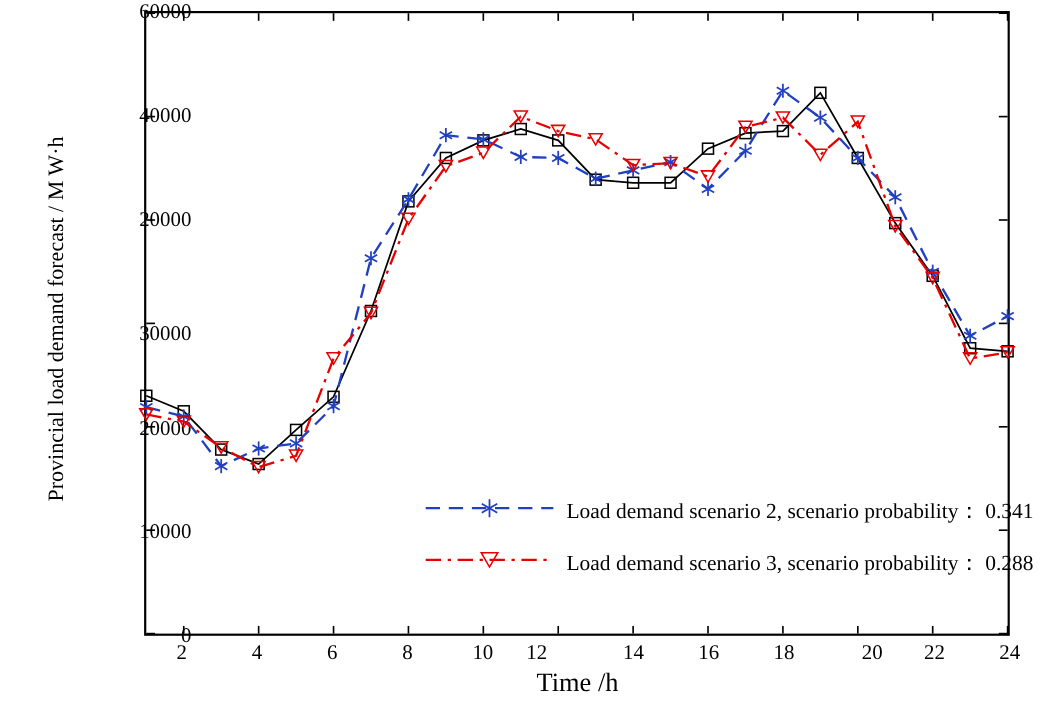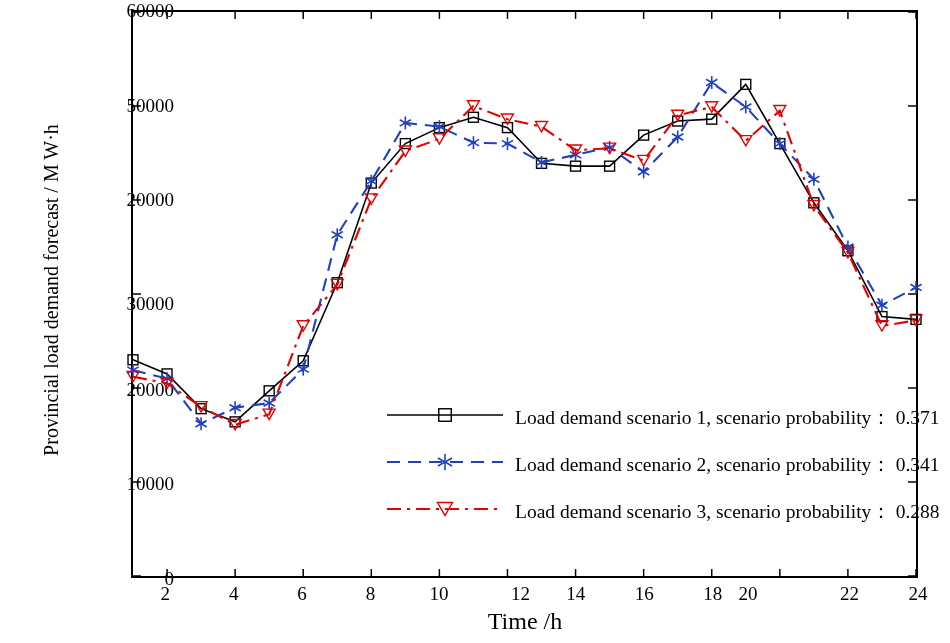--- a/index.html
+++ b/index.html
@@ -131,21 +131,21 @@
 <body>
 
 <div id="figure">
 
   <div id="ylabel-wrap">
     <div id="ylabel" style="left:34px; top:560px;">Provincial load demand forecast  / M W·h</div>
   </div>
 
   <div id="yticks">
       <div class="ytick" style="top: 0px;">60000</div>
-      <div class="ytick" style="top: 94.6667px;">50000</div>
+      <div class="ytick" style="top: 94.6667px;">40000</div>
       <div class="ytick" style="top: 189.333px;">20000</div>
       <div class="ytick" style="top: 293px;">30000</div>
       <div class="ytick" style="top: 378.667px;">20000</div>
       <div class="ytick" style="top: 473.333px;">10000</div>
       <div class="ytick" style="top: 568px;">0</div>
     </div>
 
   <div id="plot">
     <svg class="layer" id="series-layer" viewBox="0 0 787 568" preserveAspectRatio="none">
         <line x1="34.21739130434783" x2="34.21739130434783" y1="568" y2="561" stroke="#000" stroke-width="1.5"></line>
@@ -365,39 +365,32 @@
         </g>
       </svg>
   </div>
 
   <div id="xticks">
       <div class="xtick" style="left: 34.2174px;">2</div>
       <div class="xtick" style="left: 102.652px;">4</div>
       <div class="xtick" style="left: 171.087px;">6</div>
       <div class="xtick" style="left: 239.522px;">8</div>
       <div class="xtick" style="left: 307.957px;">10</div>
-      <div class="xtick" style="left: 369px; text-align: right;">12</div>
+      <div class="xtick" style="left: 357px;">12</div>
       <div class="xtick" style="left: 444.826px;">14</div>
       <div class="xtick" style="left: 513.261px;">16</div>
       <div class="xtick" style="left: 581.696px;">18</div>
-      <div class="xtick" style="left: 617px; text-align: center;">20</div>
+      <div class="xtick" style="left: 662px; text-align: center;">20</div>
       <div class="xtick" style="left: 718.565px;">22</div>
       <div class="xtick" style="left: 787px;">24</div>
     </div>
 
   <div id="xlabel">Time  /h</div>
 
   <div id="legend">
-      <div class="legend-row" style="top: 0px;">
-        <div class="legend-sample"><svg width="120" height="40" viewBox="0 0 120 40">
-            <line x1="2" y1="20" x2="118" y2="20" stroke="#000000" stroke-width="1.6"></line>
-            <rect x="53.75" y="13.75" width="12.5" height="12.5" fill="none" stroke="#000000" stroke-width="1.4"></rect>
-          </svg></div>
-        <div class="legend-text">Load demand scenario 1, scenario probability： 0.371</div>
-      </div>
       <div class="legend-row" style="top: 47px;">
         <div class="legend-sample"><svg width="120" height="40" viewBox="0 0 120 40">
             <line x1="2" y1="20" x2="118" y2="20" stroke="#2040c0" stroke-width="2.1" stroke-dasharray="13,8"></line>
             <g stroke="#2040c0" stroke-width="1.6">
               <line x1="60" y1="11.875" x2="60" y2="28.125"></line>
               <line x1="52.96354359425143" y1="15.9375" x2="67.03645640574857" y2="24.0625"></line>
               <line x1="67.03645640574857" y1="15.9375" x2="52.96354359425143" y2="24.0625"></line>
             </g>
           </svg></div>
         <div class="legend-text">Load demand scenario 2, scenario probability： 0.341</div>

